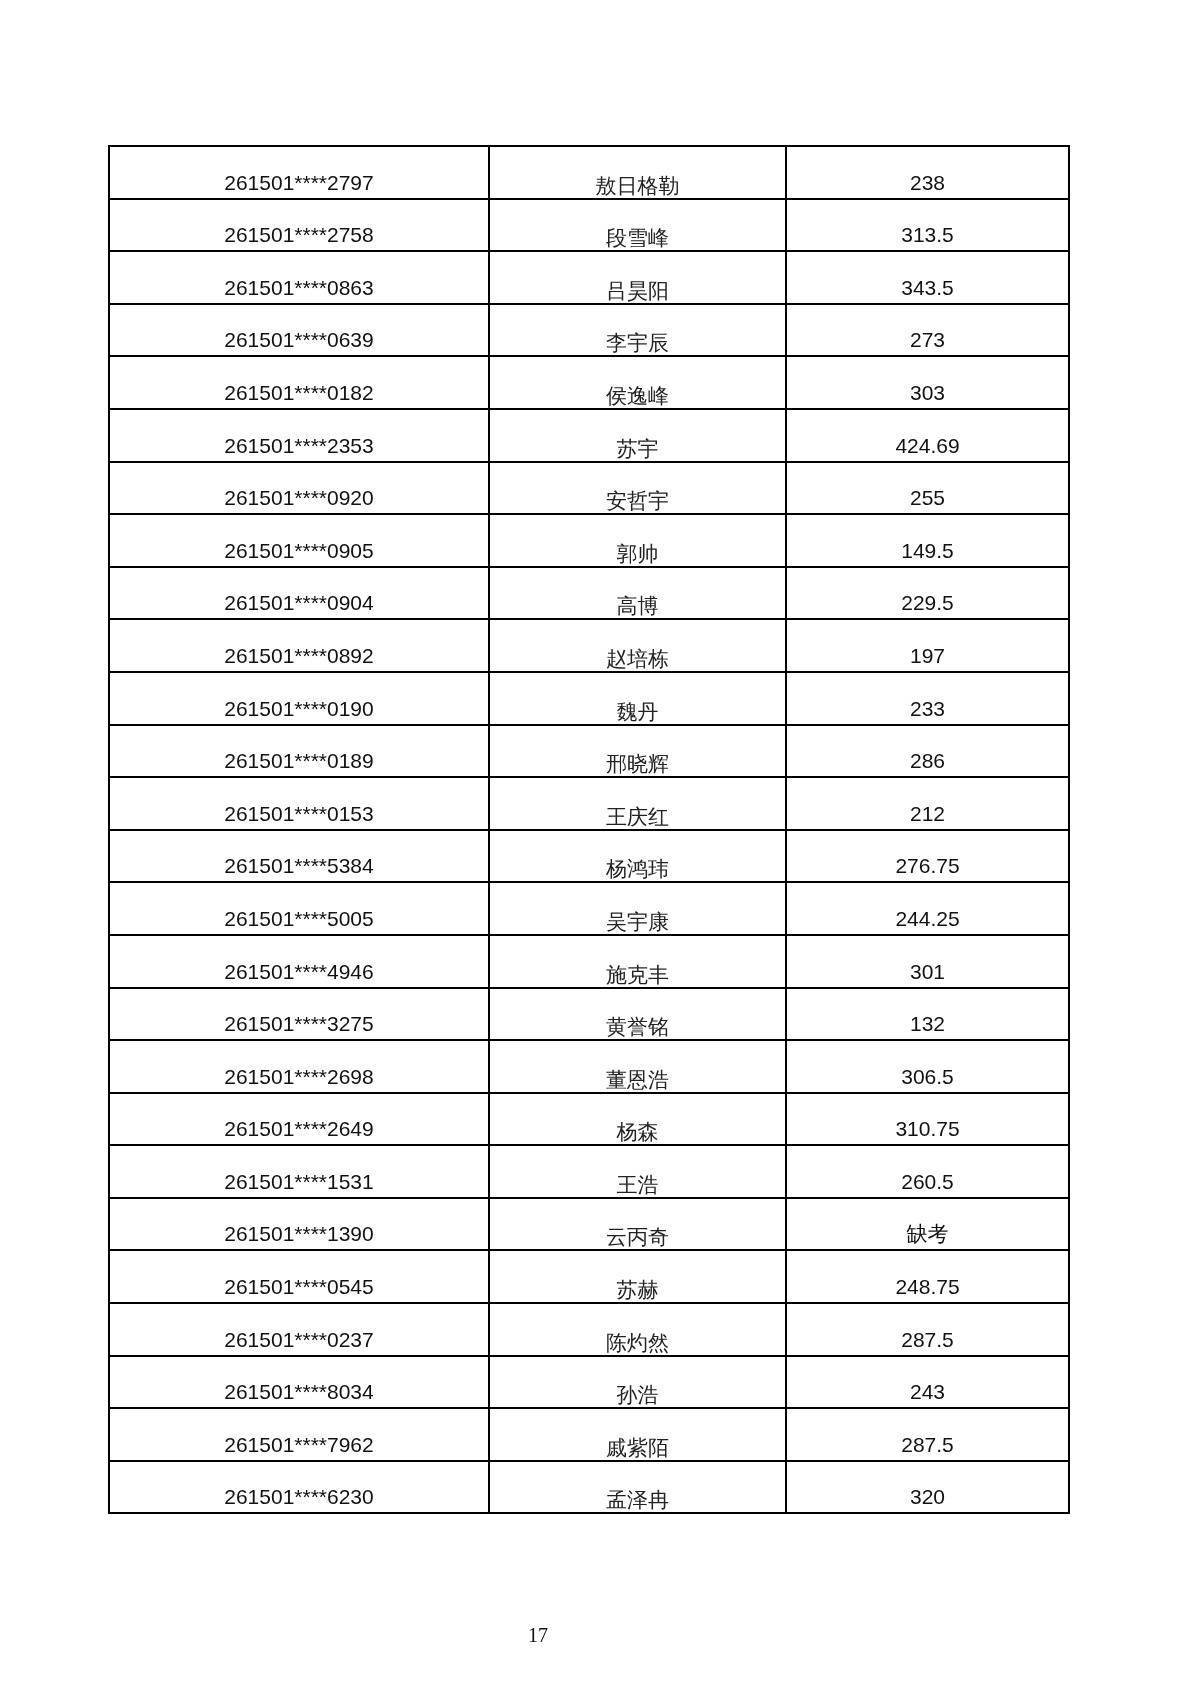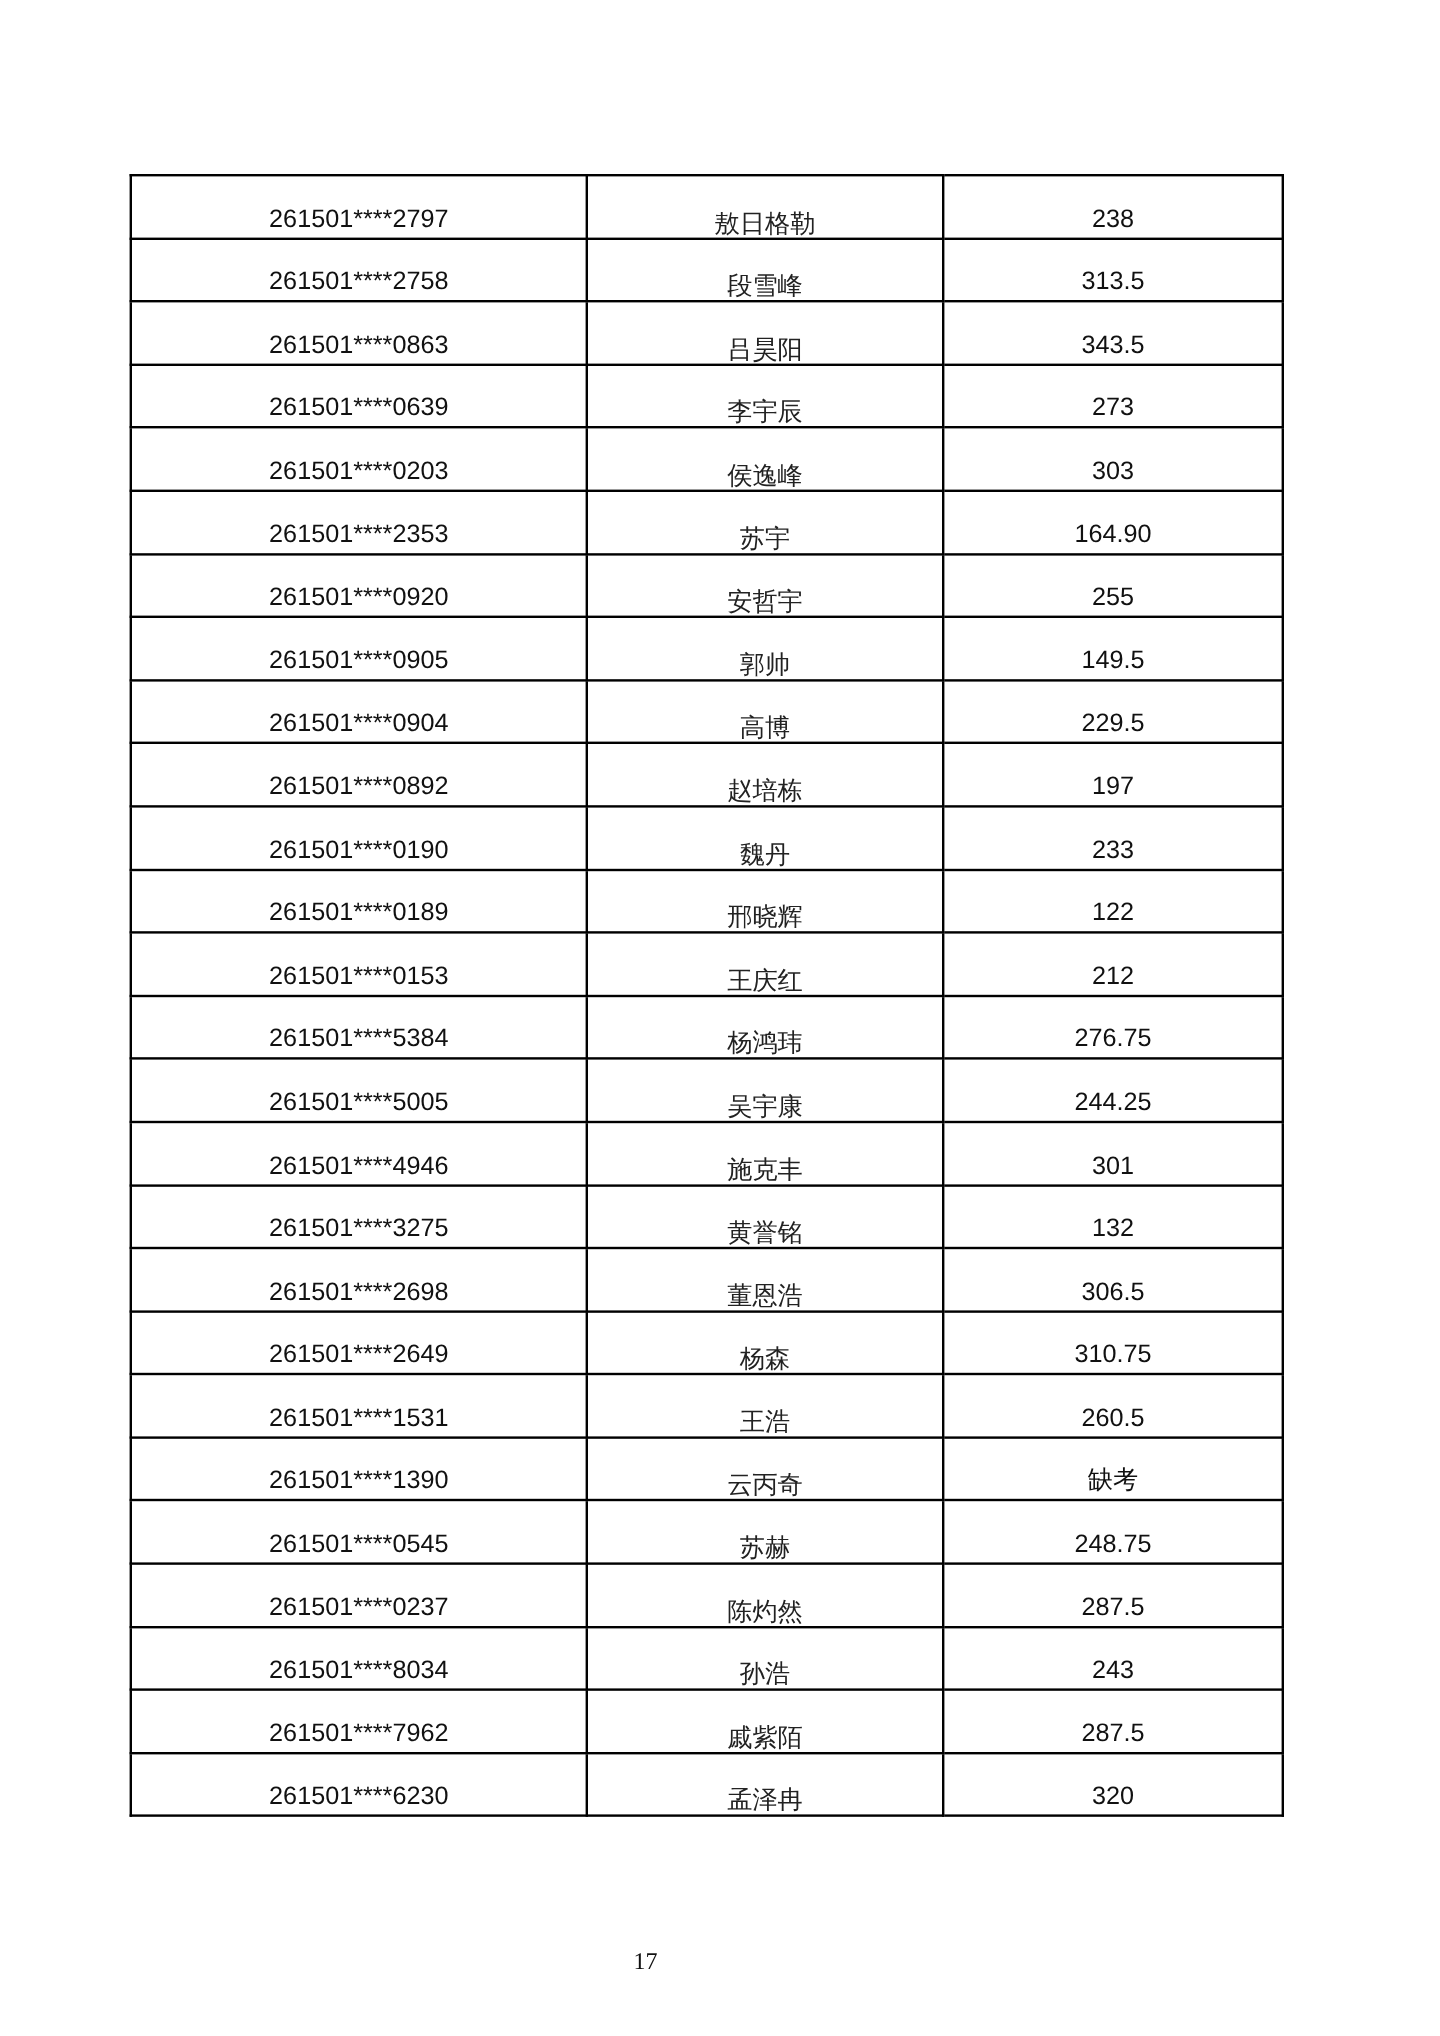--- a/index.html
+++ b/index.html
@@ -86,28 +86,28 @@
         <td class="cell-id">261501****0863</td>
         <td class="cell-name">吕昊阳</td>
         <td class="cell-score">343.5</td>
       </tr>
       <tr>
         <td class="cell-id">261501****0639</td>
         <td class="cell-name">李宇辰</td>
         <td class="cell-score">273</td>
       </tr>
       <tr>
-        <td class="cell-id">261501****0203</td>
+        <td class="cell-id">261501****0182</td>
         <td class="cell-name">侯逸峰</td>
         <td class="cell-score">303</td>
       </tr>
       <tr>
         <td class="cell-id">261501****2353</td>
         <td class="cell-name">苏宇</td>
-        <td class="cell-score">164.90</td>
+        <td class="cell-score">424.69</td>
       </tr>
       <tr>
         <td class="cell-id">261501****0920</td>
         <td class="cell-name">安哲宇</td>
         <td class="cell-score">255</td>
       </tr>
       <tr>
         <td class="cell-id">261501****0905</td>
         <td class="cell-name">郭帅</td>
         <td class="cell-score">149.5</td>
@@ -123,21 +123,21 @@
         <td class="cell-score">197</td>
       </tr>
       <tr>
         <td class="cell-id">261501****0190</td>
         <td class="cell-name">魏丹</td>
         <td class="cell-score">233</td>
       </tr>
       <tr>
         <td class="cell-id">261501****0189</td>
         <td class="cell-name">邢晓辉</td>
-        <td class="cell-score">122</td>
+        <td class="cell-score">286</td>
       </tr>
       <tr>
         <td class="cell-id">261501****0153</td>
         <td class="cell-name">王庆红</td>
         <td class="cell-score">212</td>
       </tr>
       <tr>
         <td class="cell-id">261501****5384</td>
         <td class="cell-name">杨鸿玮</td>
         <td class="cell-score">276.75</td>

